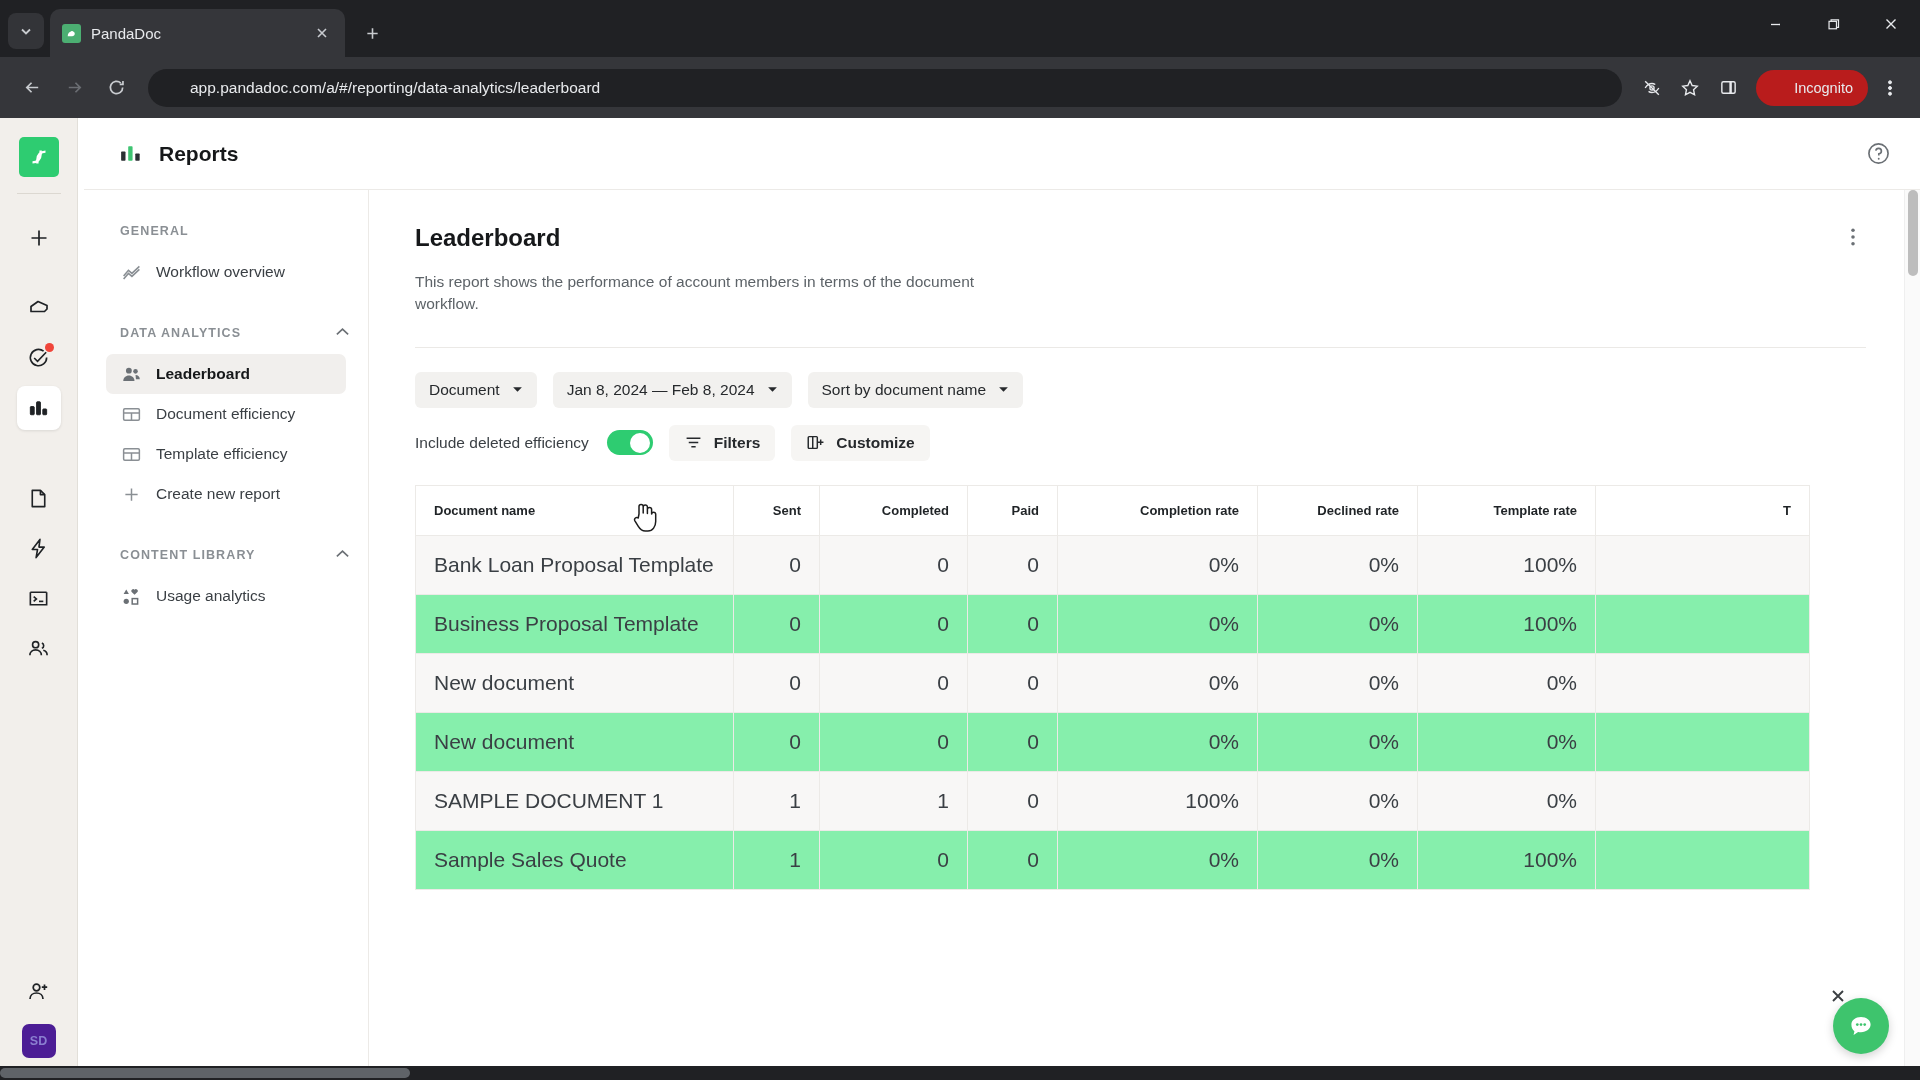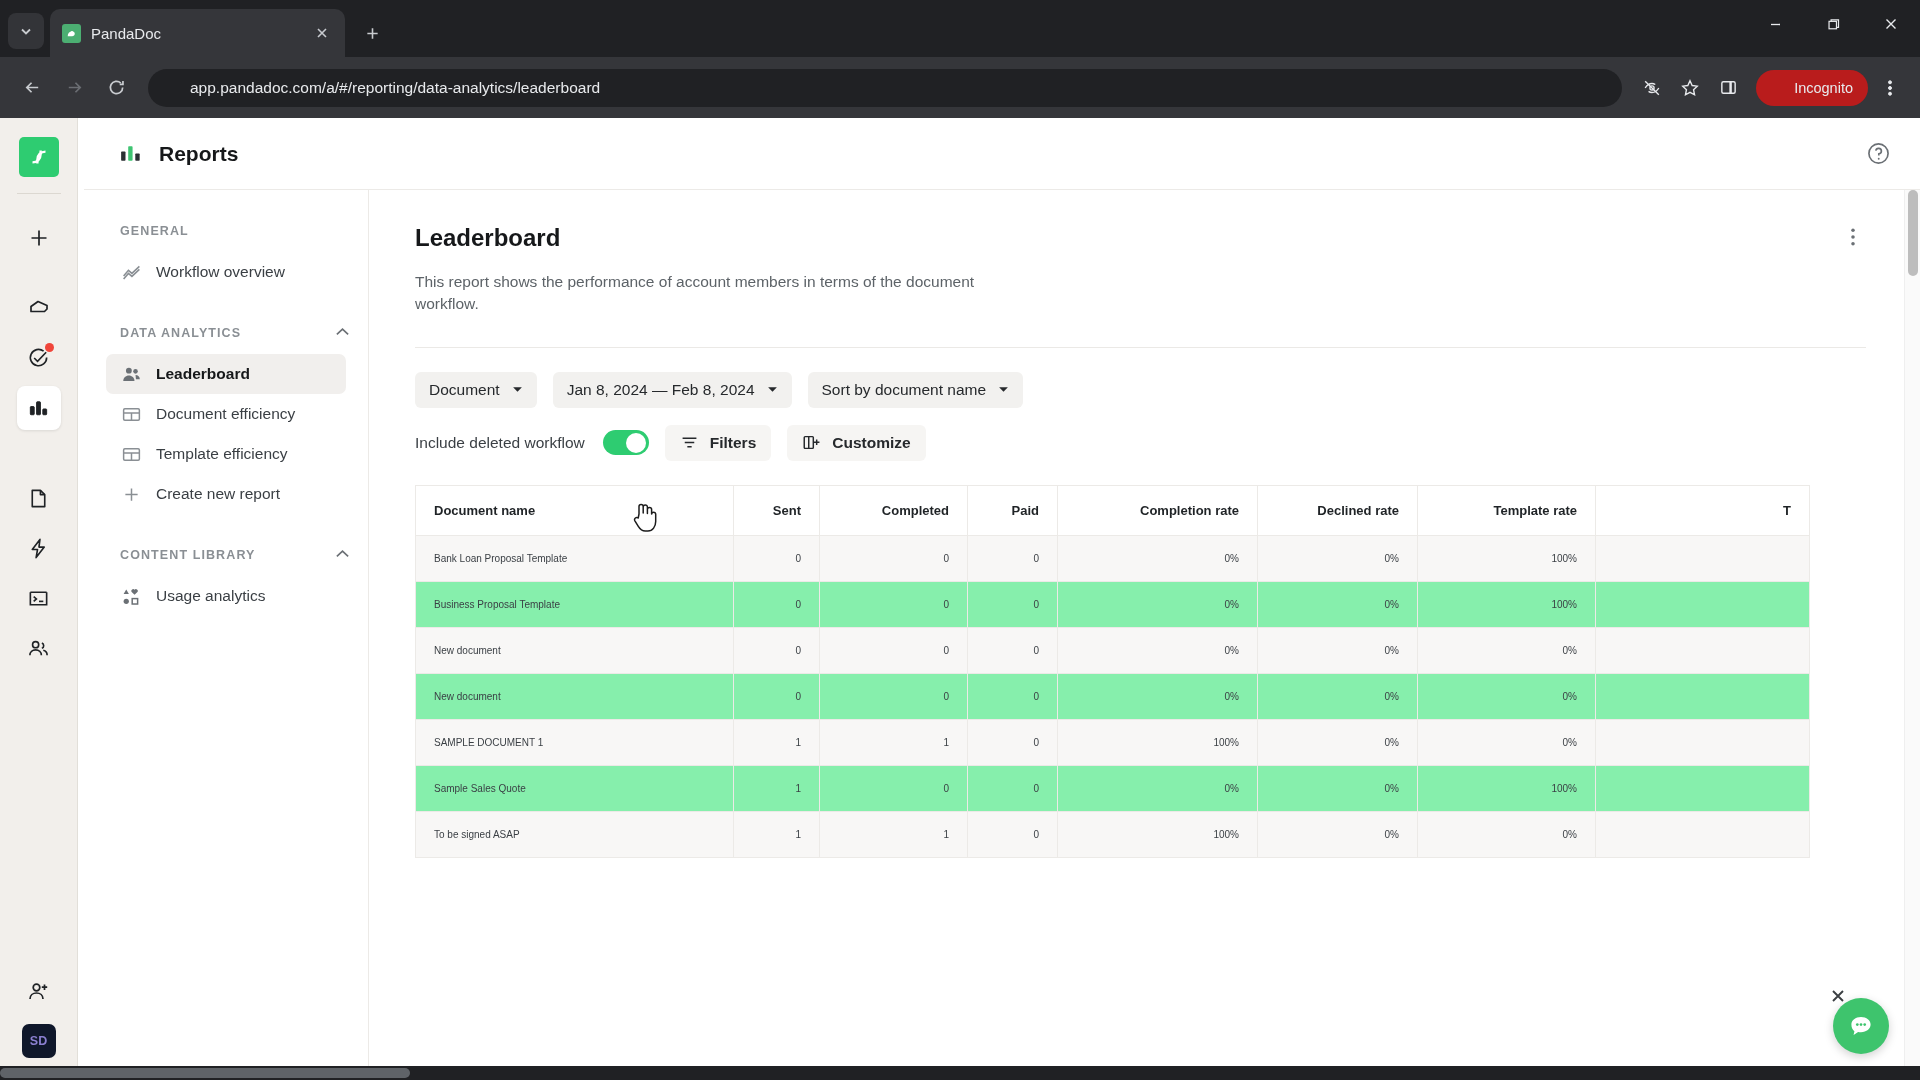--- a/index.html
+++ b/index.html
@@ -71,21 +71,21 @@
   .rail-icon {
     width:44px; height:44px; border-radius:8px; display:flex; align-items:center; justify-content:center;
     position:relative; margin-top:6px;
   }
   .rail-icon.active { background:#ffffff; box-shadow:0 1px 3px rgba(0,0,0,.10); }
   .rail-icon svg { stroke:#1f2225; }
   .rail-dot { position:absolute; top:7px; right:7px; width:9px; height:9px; border-radius:50%; background:#f0453a; }
   .rail-gap-lg { height:40px; }
   .rail-spacer { flex:1; }
   .avatar {
-    width:34px; height:34px; border-radius:7px; background:#0f172a;
+    width:34px; height:34px; border-radius:7px; background:#4c1d95;
     display:flex; align-items:center; justify-content:center;
     color:#8b7fd0; font-size:12.5px; font-weight:bold; margin:10px 0 22px 0;
   }
 
   
   .content { flex:1; display:flex; flex-direction:column; min-width:0; background:#ffffff;padding-left:6px; }
   .app-header {
     height:72px; display:flex; align-items:center; padding:0 28px 0 32px;
     border-bottom:1px solid #eceae7; flex:0 0 auto;
   }
@@ -140,21 +140,21 @@
 
   
   .table-wrap { margin-top:24px; width:1394px; position:relative; }
   table { border-collapse:collapse; table-layout:fixed; width:100%; }
   th {
     font-size:13px; font-weight:bold; color:#1f2326; background:#fff;
     padding:17px 18px; border:1px solid #eceae7; text-align:right; white-space:nowrap;
   }
   th.c-name, td.c-name { text-align:left; }
   td {
-    font-size:10px; color:#3a3f44; padding:17px 18px; border:1px solid #eceae7;
+    font-size:21px; color:#3a3f44; padding:17px 18px; border:1px solid #eceae7;
     text-align:right; white-space:nowrap;
   }
   tr.odd td { background:#f8f7f6; }
   tr.even td { background:#86efac; }
   .w-name { width:318px; } .w-sent { width:86px; } .w-comp { width:148px; }
   .w-paid { width:90px; } .w-rate { width:200px; } .w-dec { width:160px; } .w-tmpl { width:178px; }
   .w-last { width:214px; }
 
   
   .vscroll { position:absolute; right:0; top:0; width:16px; height:100%; background:#fafafa; border-left:1px solid #efefef; }
@@ -525,21 +525,21 @@
               </div>
               <div class="chip">
                 <span>Sort by document name</span>
                 <svg class="caret-d" viewBox="0 0 12 8" fill="#26292c">
                     <path d="M1 1.5 L6 6.6 L11 1.5 Z"></path>
                   </svg>
               </div>
             </div>
 
             <div class="filters-row2">
-              <span class="toggle-label">Include deleted workflow</span>
+              <span class="toggle-label">Include deleted efficiency</span>
               <div class="toggle">
                 <div class="knob"></div>
               </div>
               <div class="btn-plain">
                 <svg width="19" height="19" viewBox="0 0 22 22" fill="none" stroke="#26292c" stroke-width="1.7">
                   <path d="M3 6 H19 M5.5 11 H16.5 M8.5 16 H13.5"></path>
                 </svg>
                 <span>Filters</span>
               </div>
               <div class="btn-plain">
@@ -620,30 +620,20 @@
                   <tr class="even">
                     <td class="c-name">Sample Sales Quote</td>
                     <td>1</td>
                     <td>0</td>
                     <td>0</td>
                     <td>0%</td>
                     <td>0%</td>
                     <td>100%</td>
                     <td></td>
                   </tr>
-                  <tr class="odd">
-                    <td class="c-name">To be signed ASAP</td>
-                    <td>1</td>
-                    <td>1</td>
-                    <td>0</td>
-                    <td>100%</td>
-                    <td>0%</td>
-                    <td>0%</td>
-                    <td></td>
-                  </tr>
                 </tbody>
               </table>
             </div>
           </div>
 
           <div class="vscroll">
             <div class="arrow-up">
               <svg width="8" height="6" viewBox="0 0 8 6" fill="#808080">
                   <path d="M4 0.8 L7.4 5.2 H0.6 Z"></path>
                 </svg>

